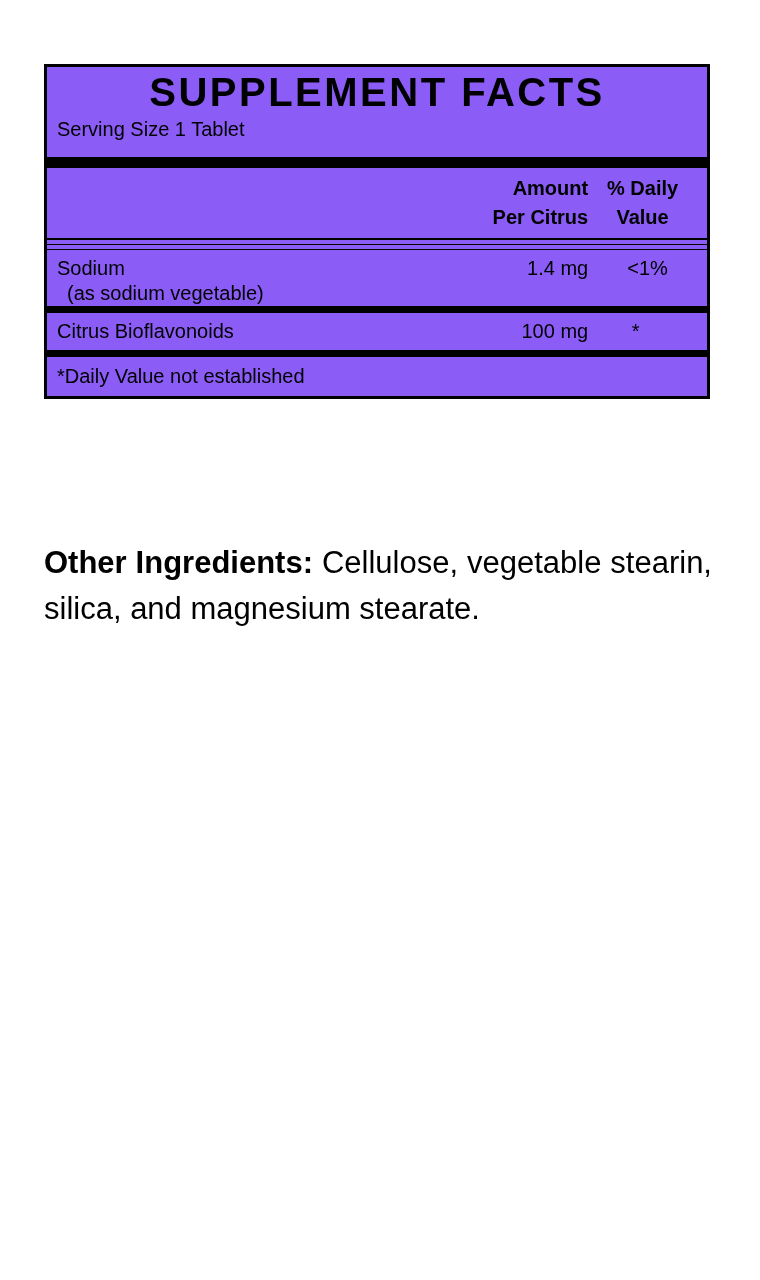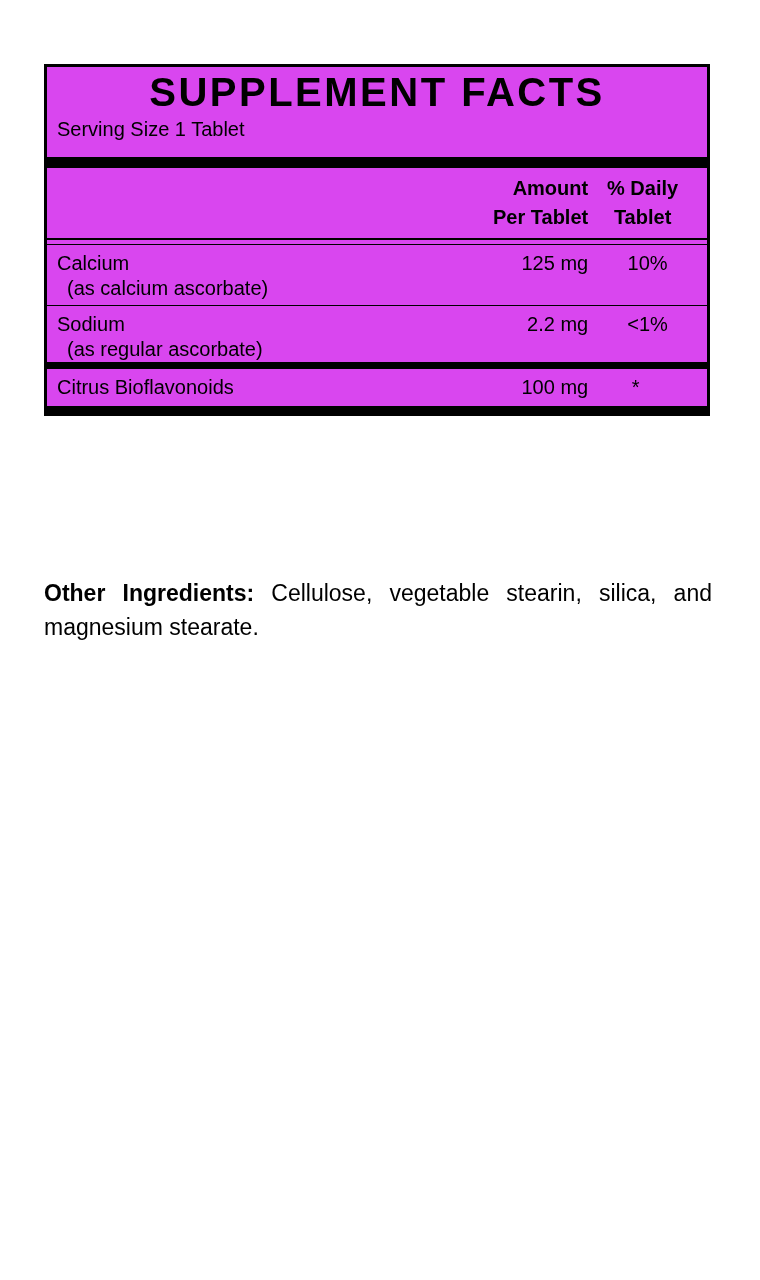--- a/index.html
+++ b/index.html
@@ -15,21 +15,21 @@
     position: relative;
   }
 
   .panel {
     position: absolute;
     left: 44px;
     top: 64px;
     width: 666px;
     border: 3px solid #000;
     box-sizing: border-box;
-    background: #d946ef;
+    background: #8b5cf6;
   }
 
   .title {
     font-size: 40px;
     font-weight: bold;
     letter-spacing: 2.5px;
     text-align: center;
     line-height: 1.05;
     padding: 4px 0 2px 0;
     white-space: nowrap;
@@ -110,23 +110,22 @@
     font-size: 20px;
     line-height: 1.2;
     padding: 7px 0 8px 10px;
   }
 
   .below {
     position: absolute;
     left: 44px;
     top: 540px;
     width: 668px;
-    font-size: 23px;
+    font-size: 31px;
     line-height: 1.48;
-    margin-top: 36px;
   }
   .para {
     margin: 0 0 4px 0;
     text-align: justify;
   }
   .para.last {
     text-align: justify;
   }
   .para b {
     font-weight: bold;
@@ -142,60 +141,52 @@
   <div class="serving">Serving Size 1 Tablet</div>
 
   <div class="rule-thick"></div>
 
   <table class="facts">
     <tbody>
         <tr>
       <td class="col-name head-cell"></td>
       <td class="col-amt head-cell">
         <span>Amount</span><br>
-        <span>Per Tablet</span>
+        <span>Per Citrus</span>
       </td>
       <td class="col-dv head-cell">
         <span>% Daily</span><br>
-        <span>Tablet</span>
+        <span>Value</span>
       </td>
     </tr>
   </tbody>
     </table>
 
   <div class="rule-thin"></div>
 
   <table class="facts">
     <tbody>
     <tr class="row-sep">
       <td colspan="3">
             <div class="sep-line full"></div>
           </td>
     </tr>
 
-    <tr>
-      <td class="col-name nutrient-name">
-        <span>Calcium</span>
-        <span class="nutrient-sub">(as calcium ascorbate)</span>
-      </td>
-      <td class="col-amt nutrient-val">125 mg</td>
-      <td class="col-dv nutrient-val">10%</td>
-    </tr>
     <tr class="row-sep">
       <td colspan="3">
             <div class="sep-line full"></div>
           </td>
     </tr>
 
     <tr>
       <td class="col-name nutrient-name">
         <span>Sodium</span>
-        <span class="nutrient-sub">(as regular ascorbate)</span>
-      </td>
-      <td class="col-amt nutrient-val">2.2 mg</td>
+        <span class="nutrient-sub">(as sodium vegetable)</span>
+      </td>
+      <td class="col-amt nutrient-val">1.4 mg</td>
       <td class="col-dv nutrient-val">&lt;1%</td>
     </tr>
   </tbody>
     </table>
 
   <div class="rule-medium"></div>
 
   <table class="facts">
     <tbody>
         <tr>
@@ -203,20 +194,21 @@
         <span>Citrus Bioflavonoids</span>
       </td>
       <td class="col-amt nutrient-val">100 mg</td>
       <td class="col-dv nutrient-val" style="text-align:center; padding-right:24px !important;">*</td>
     </tr>
   </tbody>
     </table>
 
   <div class="rule-medium"></div>
 
+  <div class="footnote">*Daily Value not established</div>
 
 </div>
 
 <div class="below">
   <p class="para">
     <b>Other Ingredients:</b><span> Cellulose, vegetable stearin, silica, and magnesium stearate.</span>
   </p>
 </div>
 
 </body></html>

